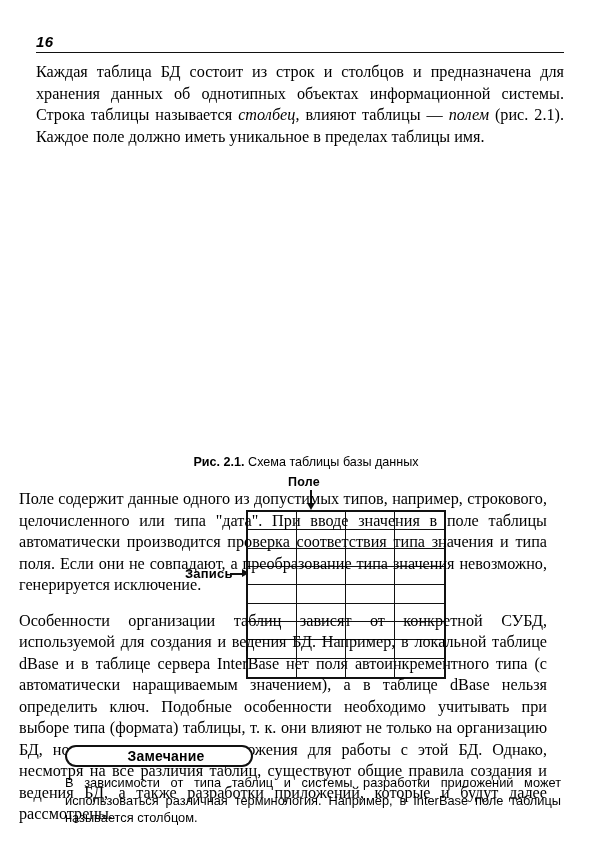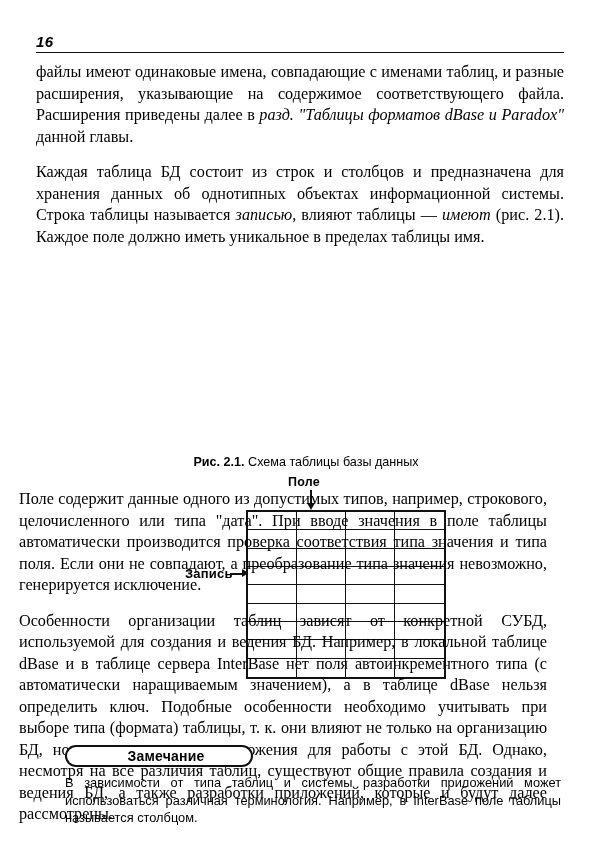--- a/index.html
+++ b/index.html
@@ -204,23 +204,22 @@
   }
 </style>
 </head>
 <body>
 
 <div class="page-header">
   <div class="folio">16</div>
 </div>
 
 <div class="body-col">
-  <p class="para"><span>файлы имеют одинаковые имена, совпадающие с именами таблиц, и разные расширения, указывающие на содержимое соответствующего файла. Расширения приведены далее в </span><span class="it">разд. "Таблицы форматов dBase и Paradox"</span><span> данной главы.</span></p>
-
-  <p class="para tight"><span>Каждая таблица БД состоит из строк и столбцов и предназначена для хранения данных об однотипных объектах информационной системы. Строка таблицы называется </span><span class="it">записью</span><span>, влияют таблицы — </span><span class="it">имеют</span><span> (рис. 2.1). Каждое поле должно иметь уникальное в пределах таблицы имя.</span></p>
+
+  <p class="para tight"><span>Каждая таблица БД состоит из строк и столбцов и предназначена для хранения данных об однотипных объектах информационной системы. Строка таблицы называется </span><span class="it">столбец</span><span>, влияют таблицы — </span><span class="it">полем</span><span> (рис. 2.1). Каждое поле должно иметь уникальное в пределах таблицы имя.</span></p>
 </div>
 
 <div class="figure">
 
   <div class="label-field">Поле</div>
   <div class="arrow-down"></div>
 
   <div class="label-record">Запись</div>
   <div class="arrow-right"></div>
 

